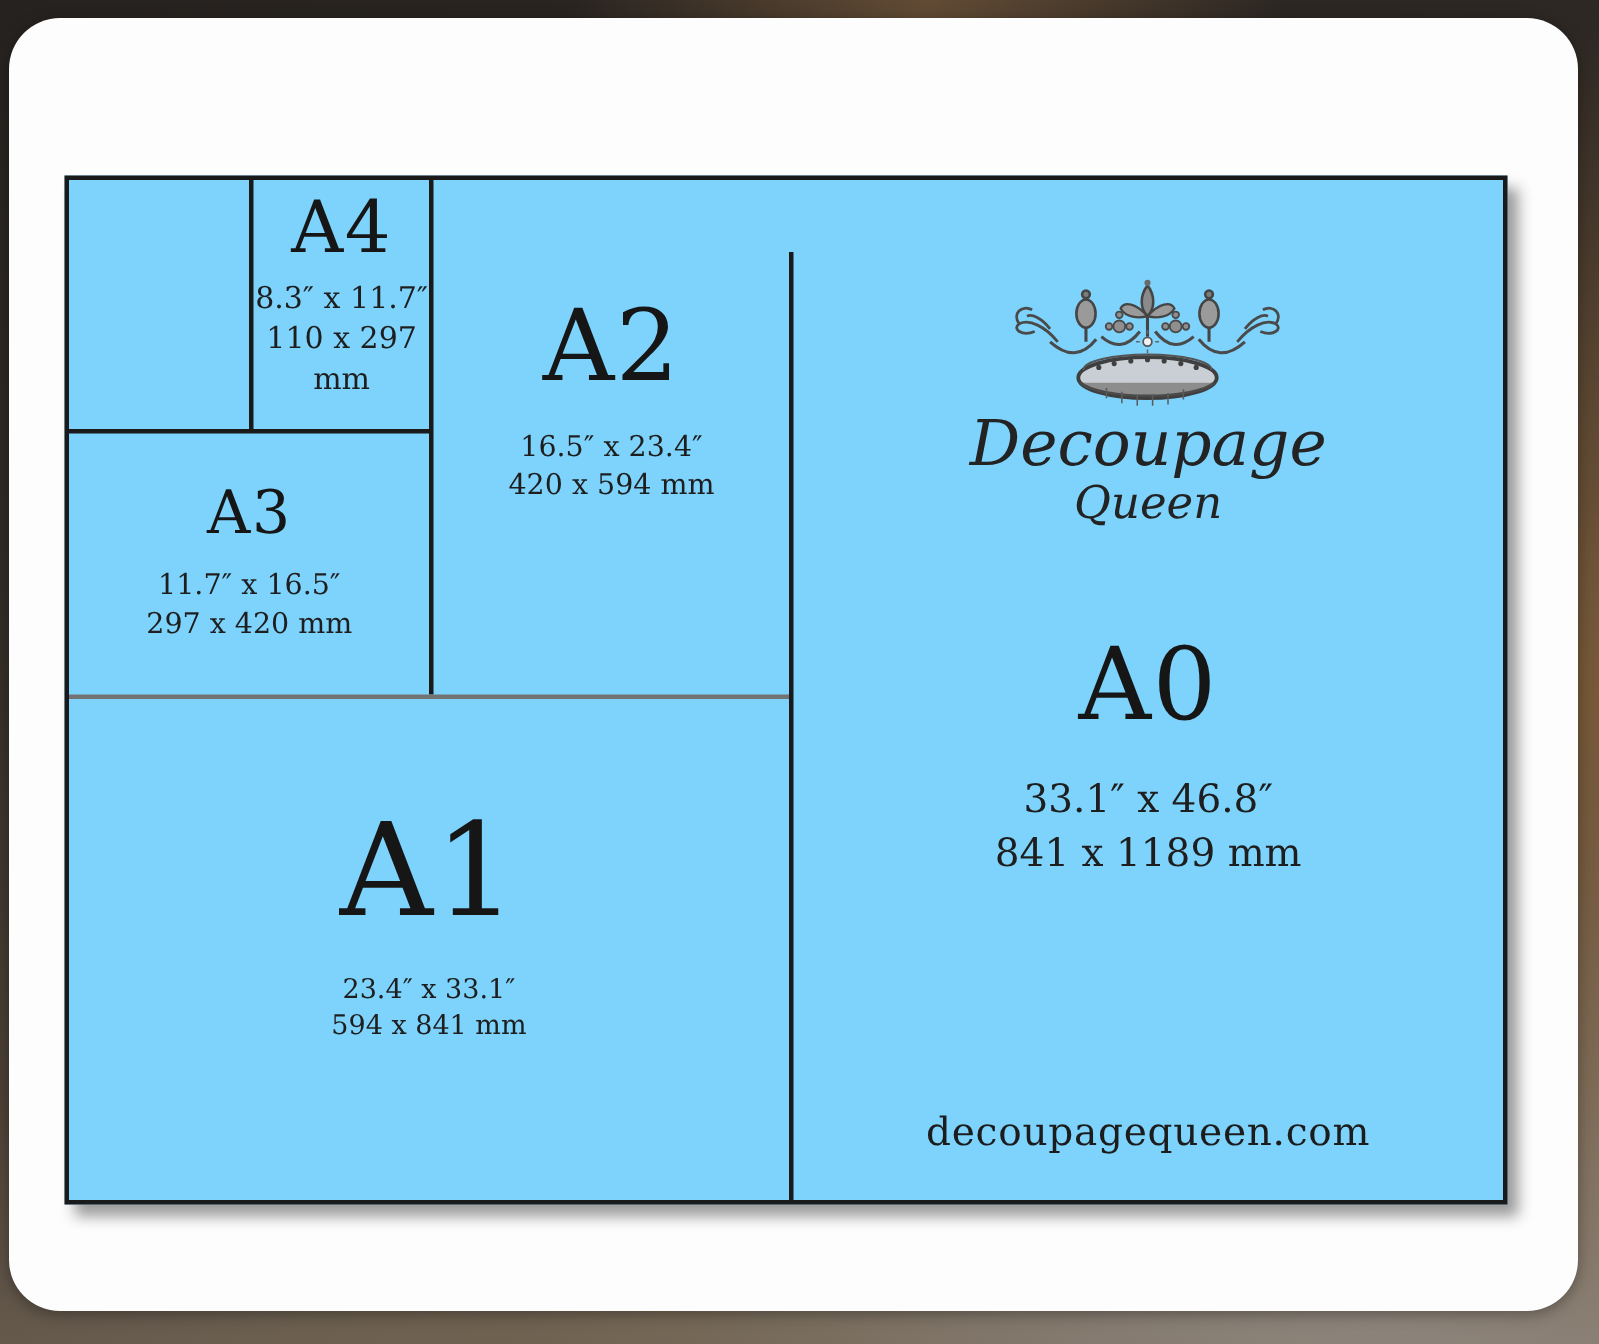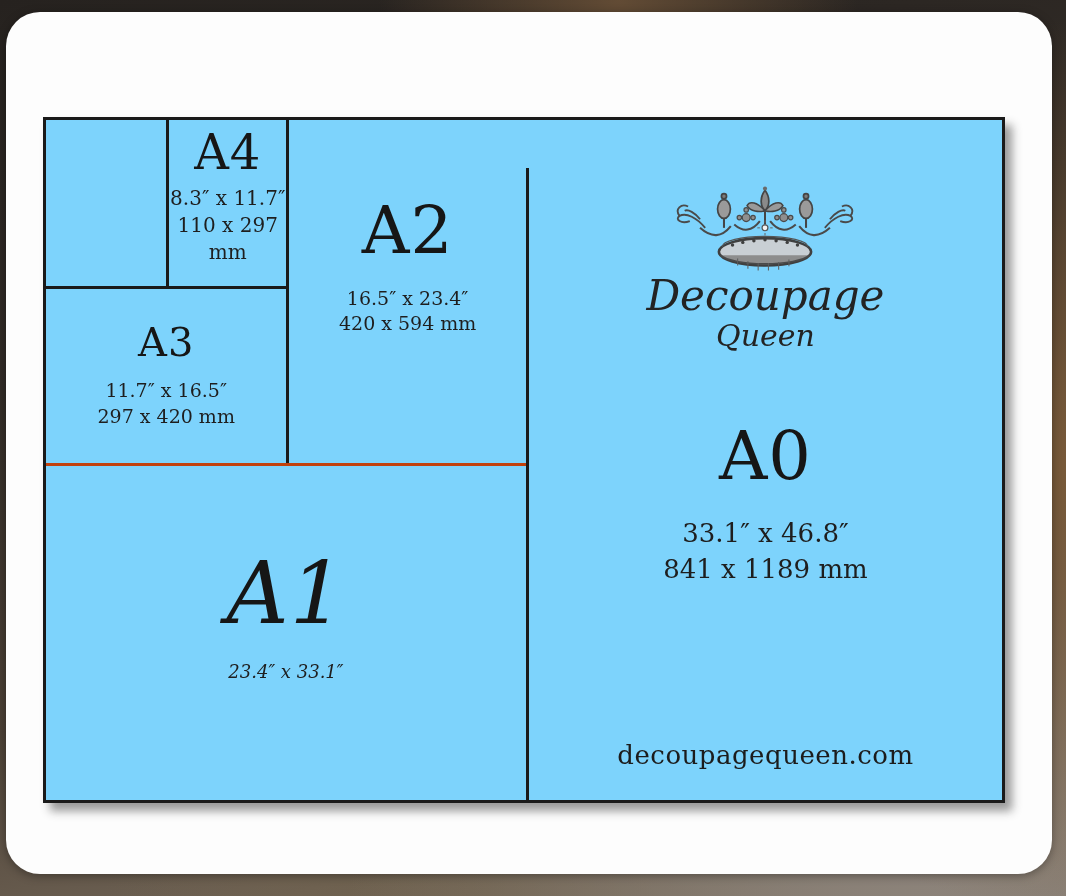--- a/index.html
+++ b/index.html
@@ -27,21 +27,21 @@
     display:flex;color:#161616;}
 
   .left-half{width:50.2%;height:100%;display:flex;flex-direction:column;}
   .quad-top{height:50.4%;display:flex;}
   .left-col{width:50.1%;display:flex;flex-direction:column;}
   .row-top{height:49.2%;display:flex;border-bottom:3px solid #1a1a1a;}
   .blank-cell{width:51.2%;border-right:3px solid #1a1a1a;}
   .a4-cell{flex:1;}
   .a3-cell{flex:1;}
   .a2-cell{flex:1;border-left:3px solid #1a1a1a;}
-  .a1-cell{flex:1;border-top:3px solid #c2410c;font-style:italic;}
+  .a1-cell{flex:1;border-top:3px solid #737373;}
   .a0-cell{flex:1;border-left:3px solid #1a1a1a;display:flex;flex-direction:column;align-items:center;margin-top:48px;}
 
   .cell-center{display:flex;flex-direction:column;align-items:center;justify-content:center;
     text-align:center;height:100%;}
   .size-label{line-height:1;letter-spacing:1px;}
   .dims{line-height:1.35;color:#1e1e1e;text-align:center;}
 
   .a4-cell .size-label{font-size:48px;}
   .a4-cell .dims{font-size:20px;margin-top:9px;}
   .a4-cell .cell-center{transform:translateY(-6px);}
@@ -110,20 +110,21 @@
             <div>420 x 594 mm</div>
           </div>
         </div>
       </div>
     </div>
     <div class="a1-cell">
       <div class="cell-center">
         <div class="size-label">A1</div>
         <div class="dims">
           <div>23.4″ x 33.1″</div>
+          <div>594 x 841 mm</div>
         </div>
       </div>
     </div>
   </div>
 
   <div class="a0-cell">
     <svg class="crown" width="188" height="94" viewBox="0 0 220 110" fill="none">
 
       <ellipse cx="110" cy="84" rx="54" ry="16" stroke="#3f3f3f" stroke-width="3" fill="#c9cfd4"></ellipse>
       <path d="M58,88 a54,14 0 0 0 104,0" stroke="#4a4a4a" stroke-width="2" fill="#8d8d8d"></path>

